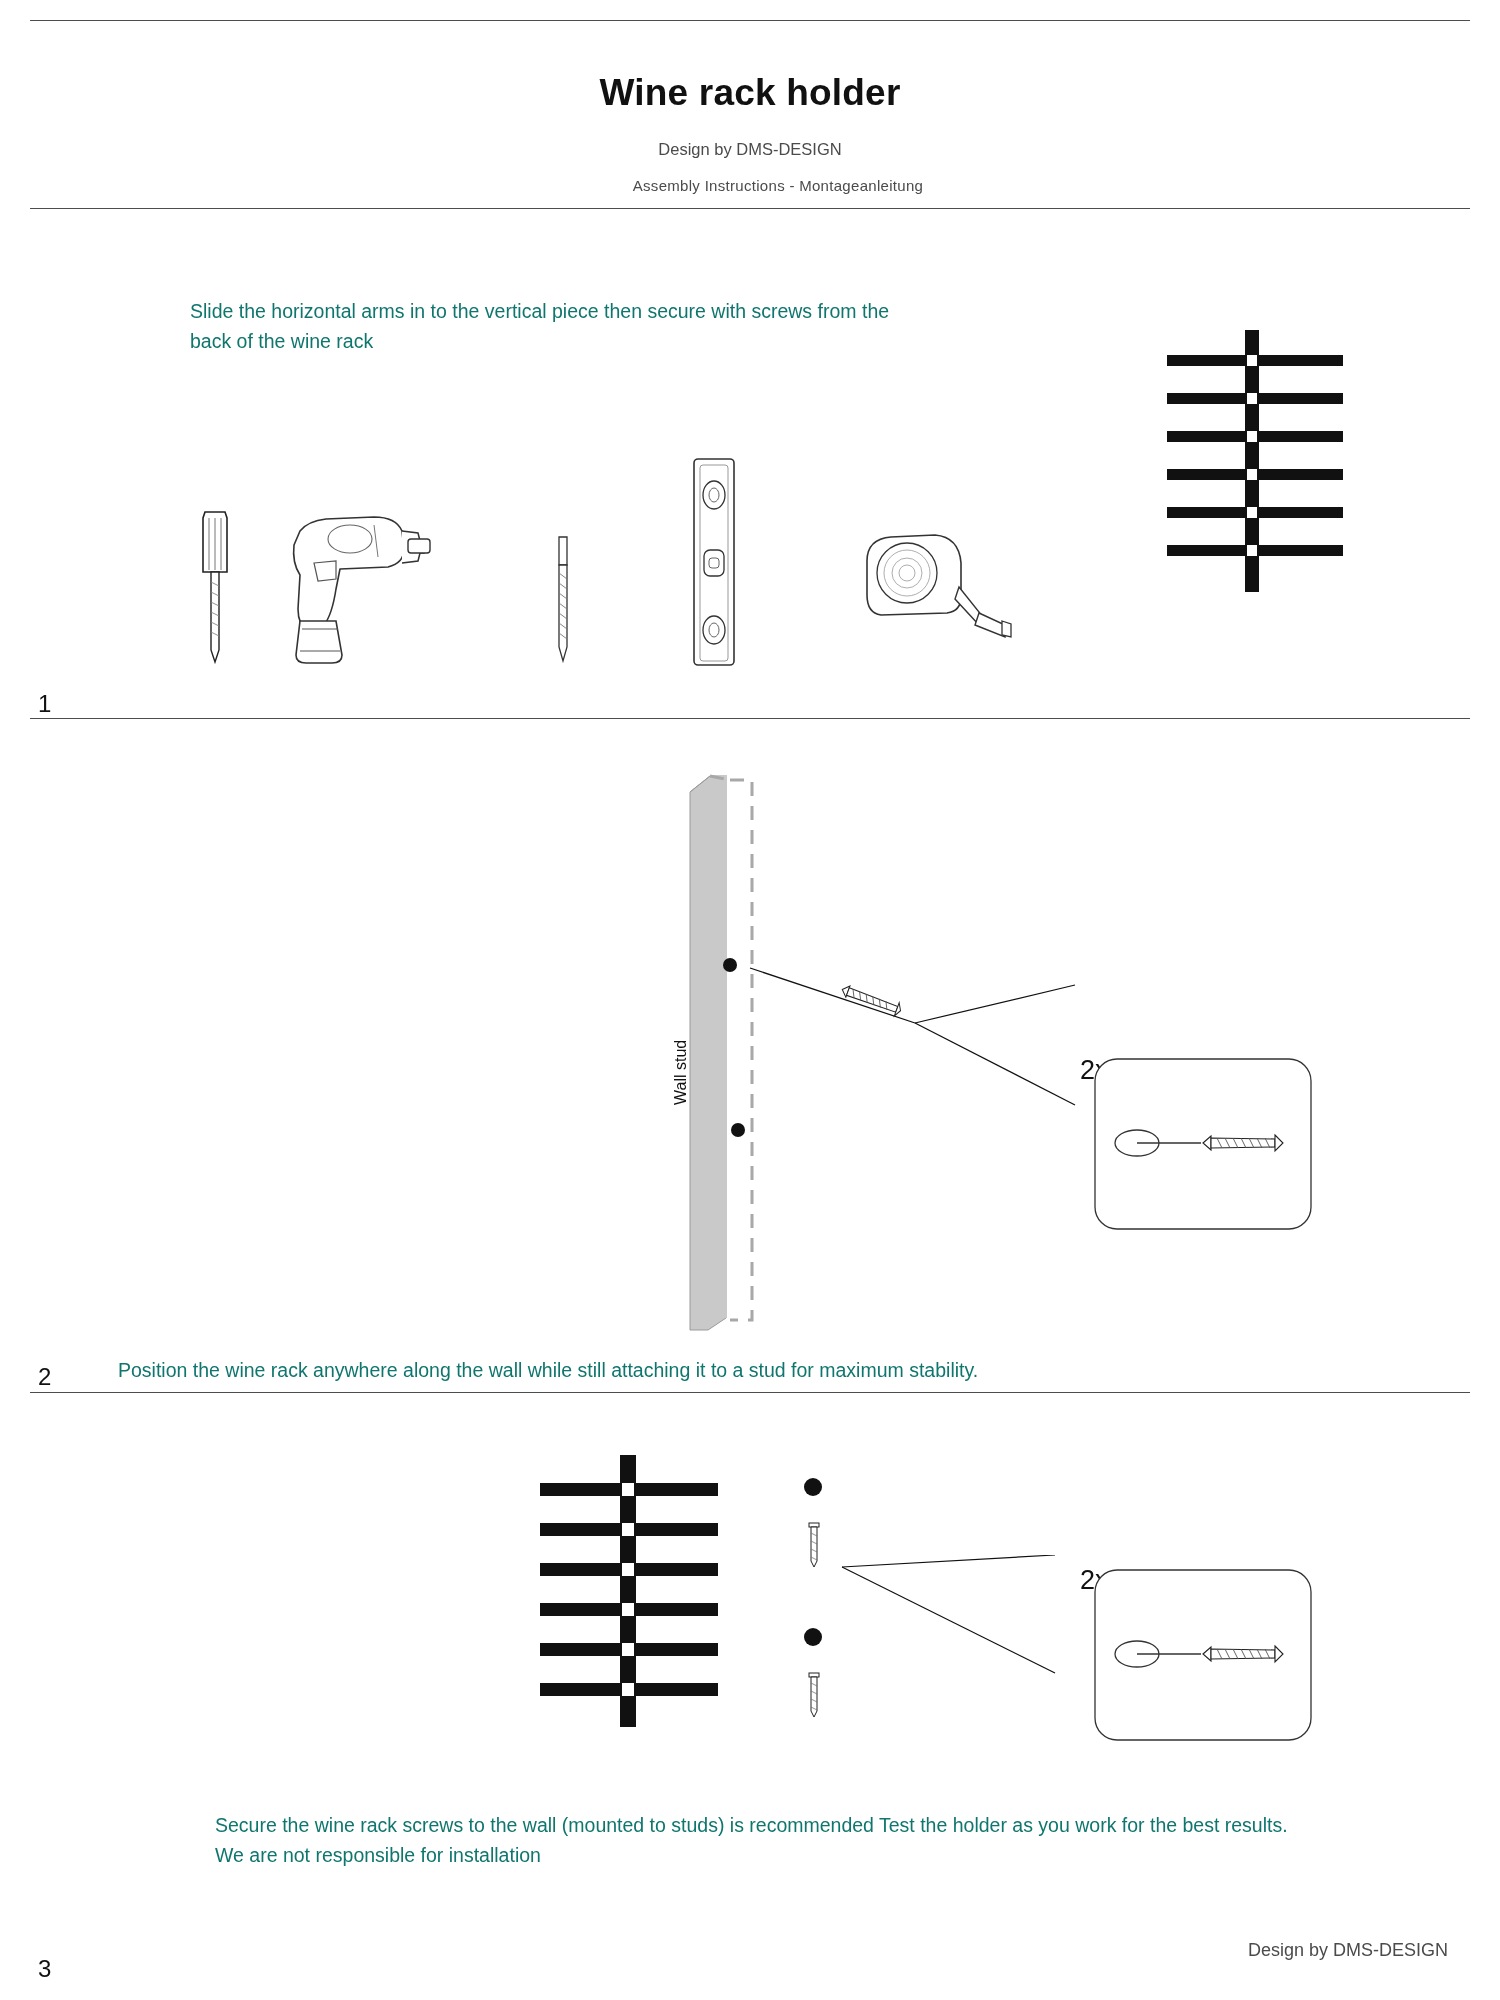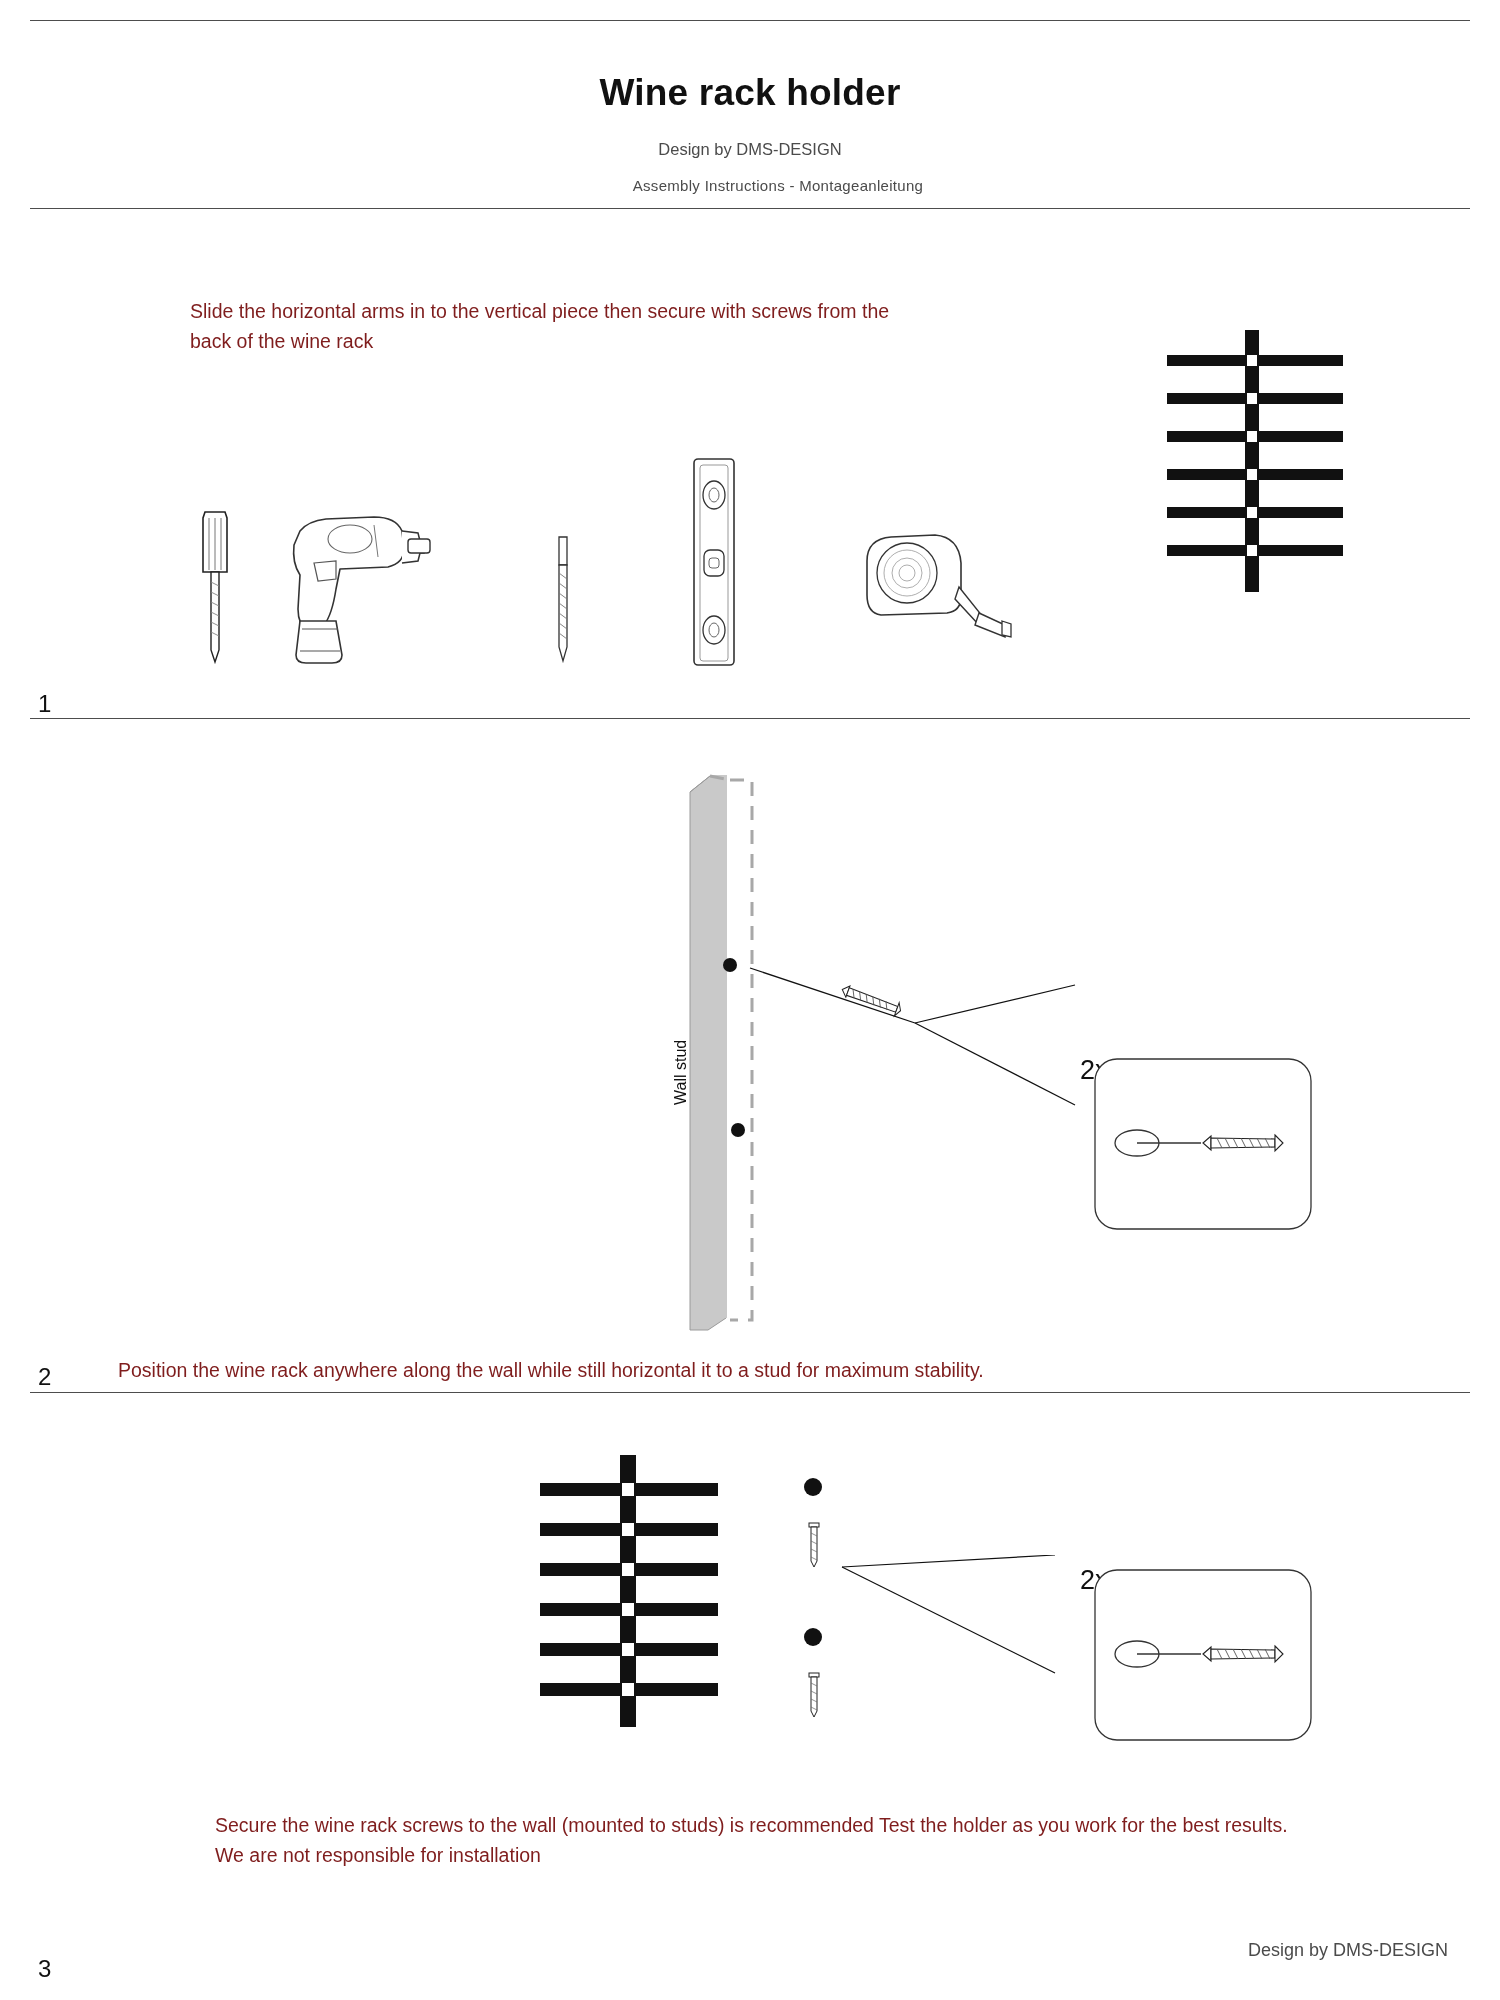--- a/index.html
+++ b/index.html
@@ -69,21 +69,21 @@
   }
   .step-num-1 { left: 38px; top: 690px; }
   .step-num-2 { left: 38px; top: 1363px; }
   .step-num-3 { left: 38px; top: 1955px; }
 
   
   .instr {
     position: absolute;
     font-size: 19.5px;
     line-height: 30px;
-    color: #7f1d1d;
+    color: #0f766e;
   }
   .instr-1 { left: 190px; top: 296px; width: 700px; }
   .instr-2 { left: 118px; top: 1355px; width: 1200px; }
   .instr-3 { left: 215px; top: 1810px; width: 1100px; }
 
   .footer-credit {
     position: absolute;
     right: 52px;
     top: 1940px;
     font-size: 18px;
@@ -221,21 +221,21 @@
         <rect x="97" y="139" width="10" height="11"></rect>
         <rect x="97" y="177" width="10" height="11"></rect>
         <rect x="97" y="215" width="10" height="11"></rect>
       </g>
     </svg>
   </div>
 
   <div class="rule rule-step1"></div>
 
   <div class="step-num step-num-2">2</div>
-  <div class="instr instr-2">Position the wine rack anywhere along the wall while still horizontal it to a stud for maximum stability.</div>
+  <div class="instr instr-2">Position the wine rack anywhere along the wall while still attaching it to a stud for maximum stability.</div>
 
   <div class="abs" style="left:680px; top:770px;">
     <svg width="130" height="565" viewBox="0 0 130 565">
       <path d="M10 22 L30 6 L46 6 L46 548 L28 560 L10 560 Z" fill="#c9c9c9" stroke="#9a9a9a" stroke-width="1"></path>
       <path d="M10 22 L30 6" stroke="#9a9a9a" stroke-width="1" fill="none"></path>
       <path d="M30 6 L46 6 L46 548" fill="none" stroke="#c9c9c9" stroke-width="2"></path>
       <path d="M50 10 L72 10 L72 550 L50 550" fill="none" stroke="#a8a8a8" stroke-width="3" stroke-dasharray="14 10"></path>
       <path d="M30 6 L50 10" stroke="#a8a8a8" stroke-width="3" stroke-dasharray="14 10" fill="none"></path>
       <circle cx="50" cy="195" r="7" fill="#111"></circle>
       <circle cx="58" cy="360" r="7" fill="#111"></circle>

